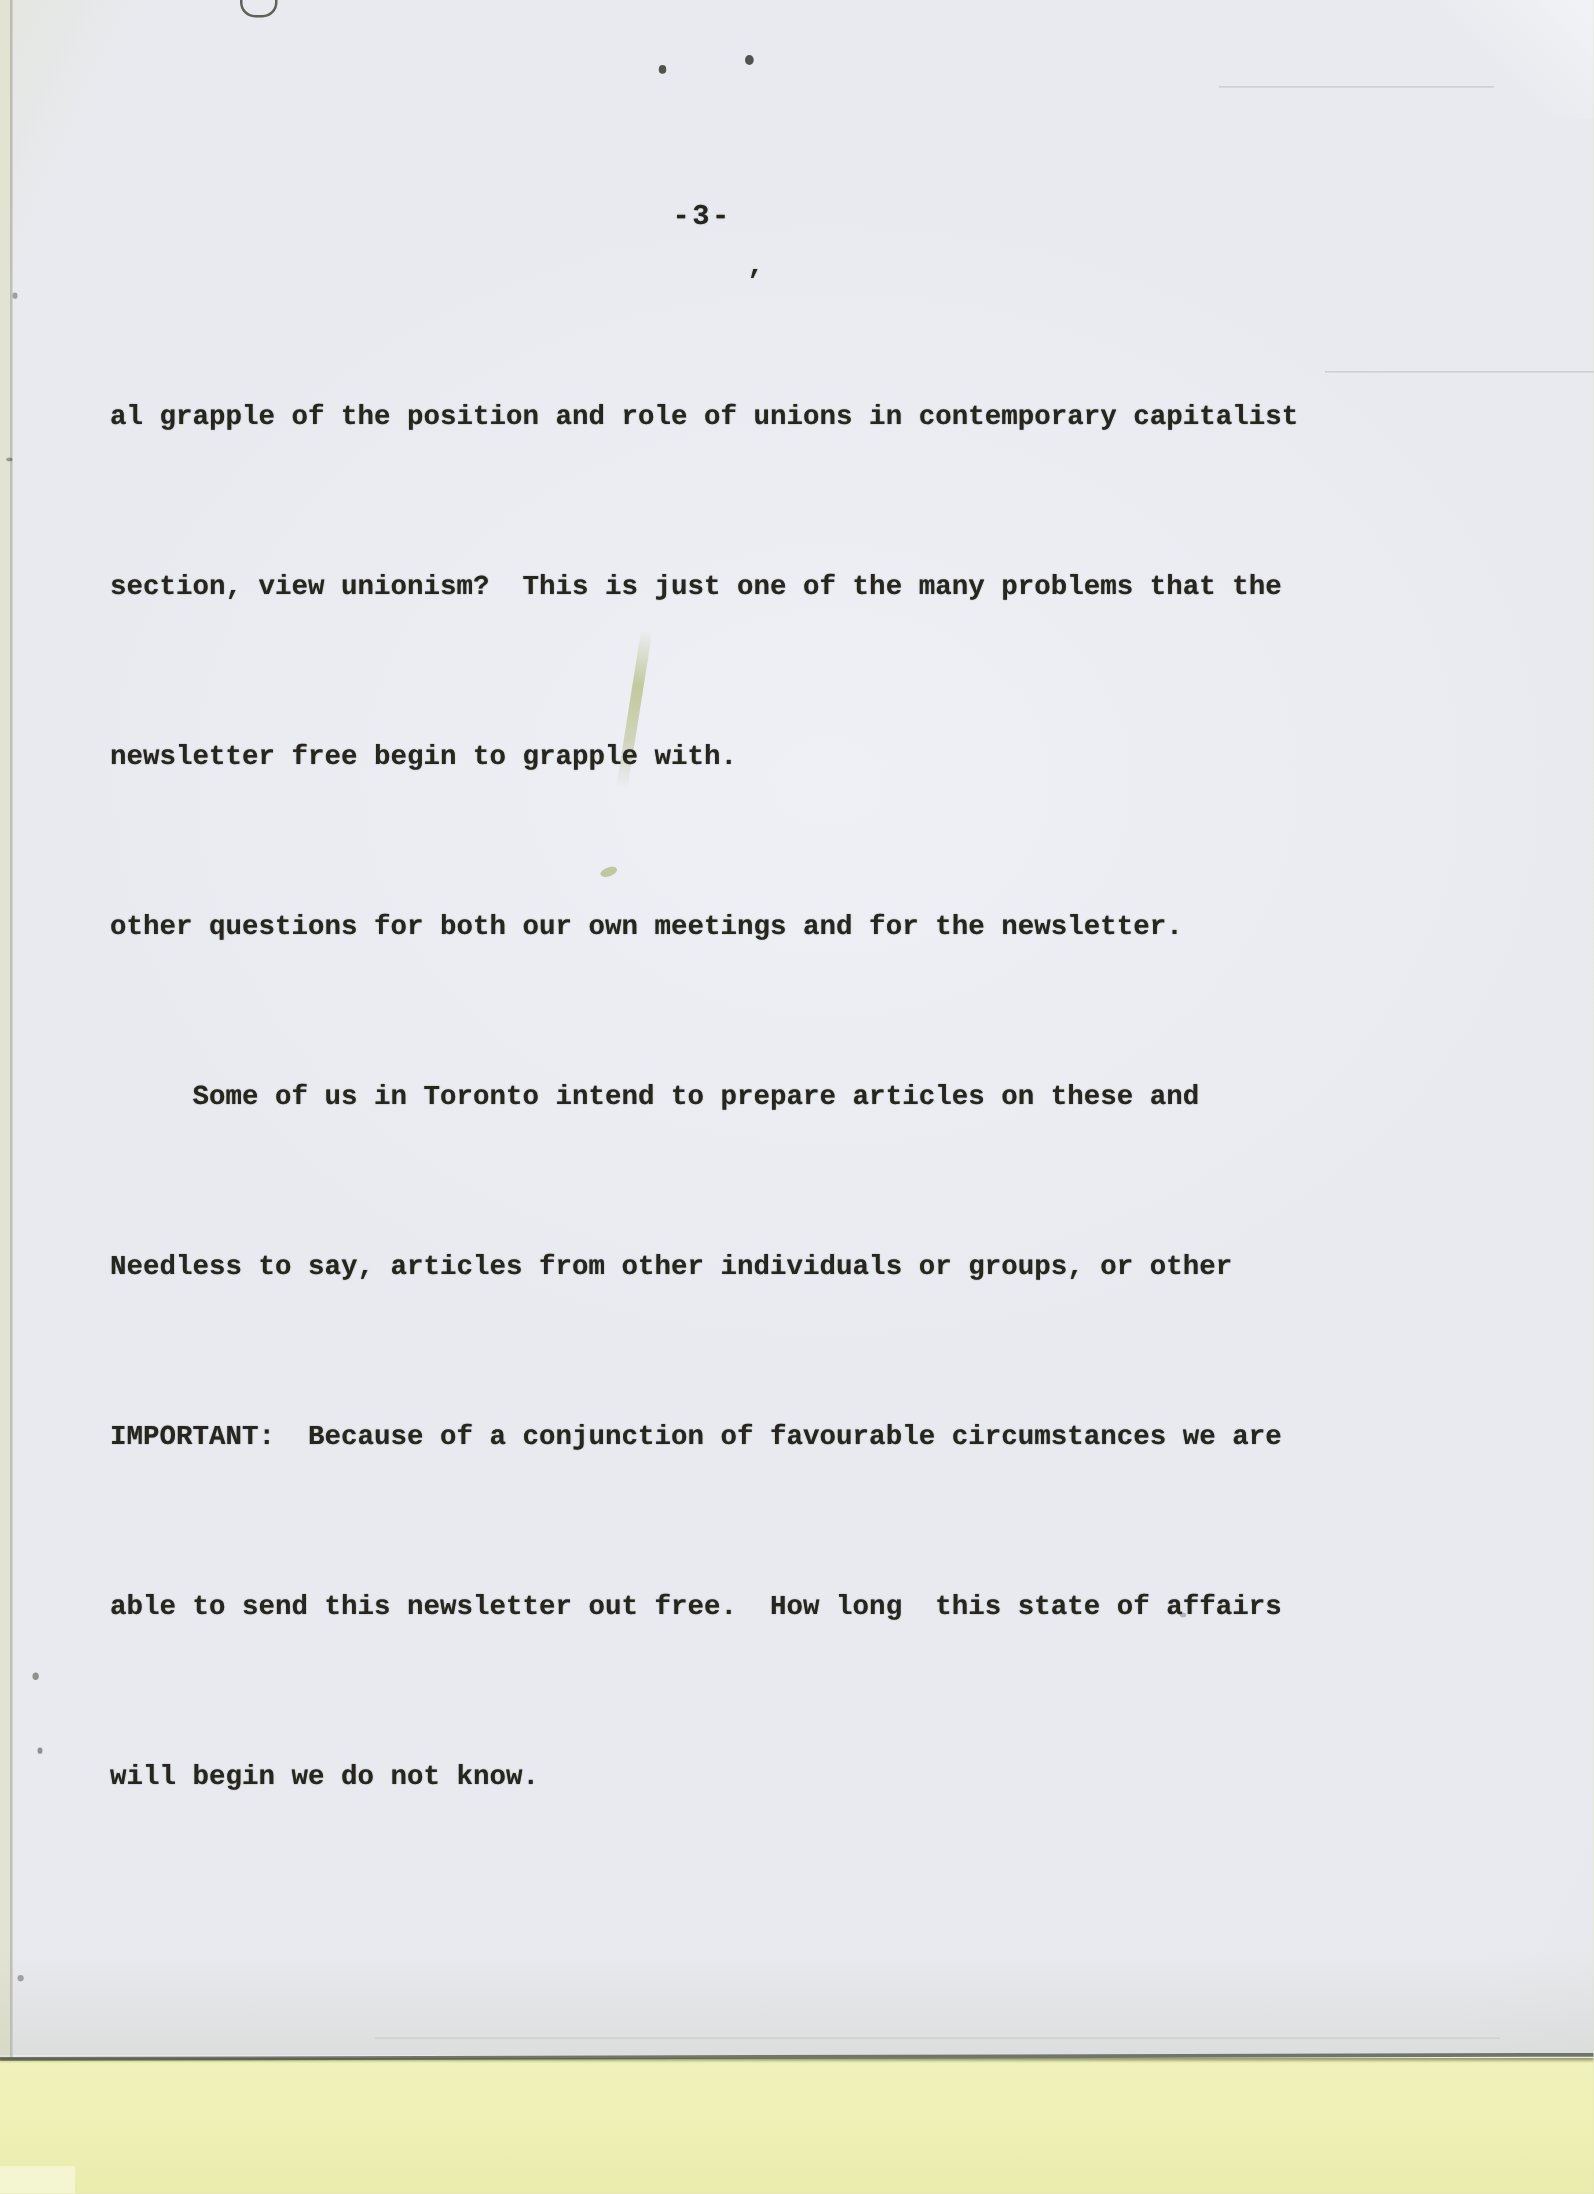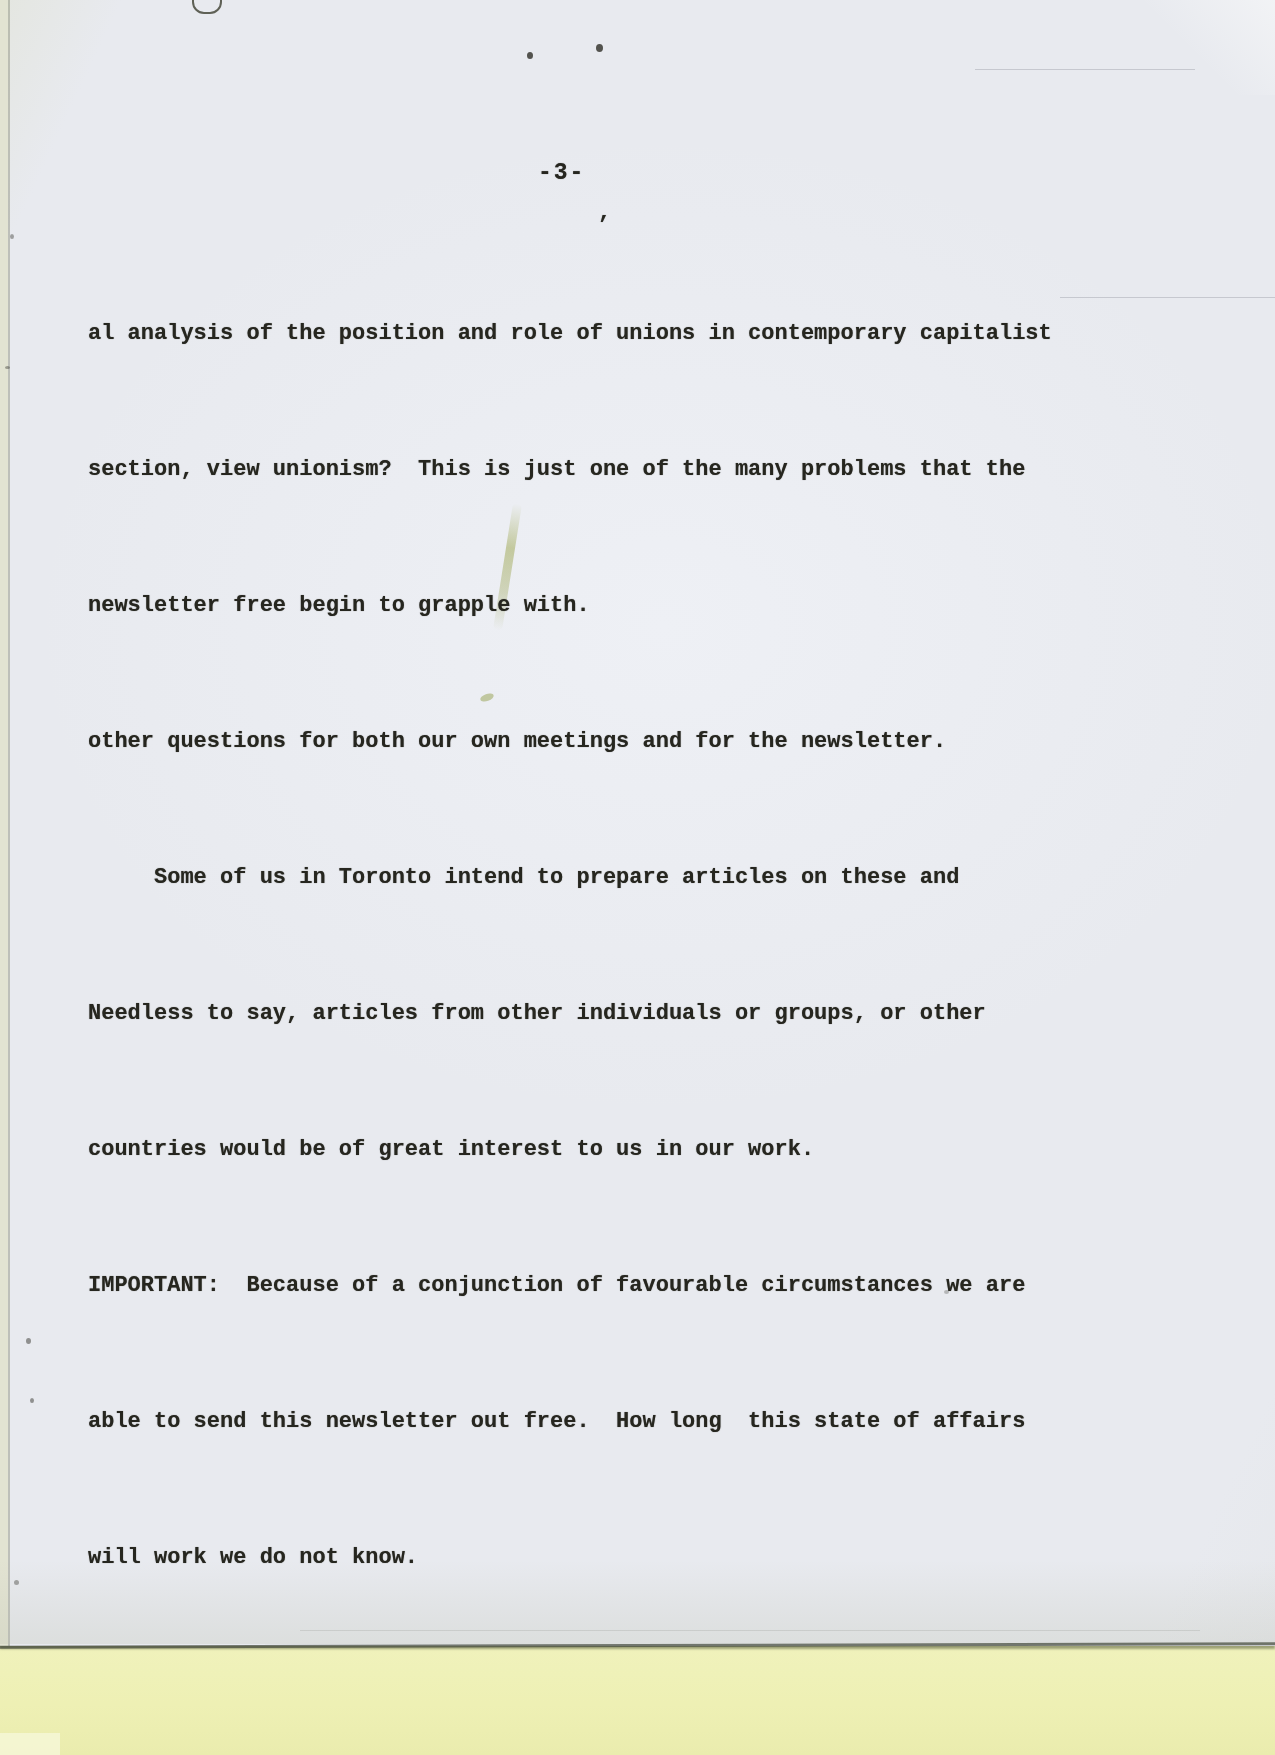--- a/index.html
+++ b/index.html
@@ -169,30 +169,29 @@
     <div class="fleck-green"></div>
     <div class="crease crease-1"></div>
     <div class="crease crease-2"></div>
     <div class="crease crease-3"></div>
     <div class="shadow-band"></div>
 
     <div class="typed page-number">-3-</div>
     <div class="typed stray-mark">,</div>
 
     <div class="typed body-text">
-      <div>al analysis of the position and role of unions in contemporary capitalist</div>
+      <div>al grapple of the position and role of unions in contemporary capitalist</div>
       <div>section, view unionism?  This is just one of the many problems that the</div>
       <div>newsletter free begin to grapple with.</div>
       <div>other questions for both our own meetings and for the newsletter.</div>
       <div>     Some of us in Toronto intend to prepare articles on these and</div>
       <div>Needless to say, articles from other individuals or groups, or other</div>
-      <div>countries would be of great interest to us in our work.</div>
       <div>IMPORTANT:  Because of a conjunction of favourable circumstances we are</div>
       <div>able to send this newsletter out free.  How long  this state of affairs</div>
-      <div>will work we do not know.</div>
+      <div>will begin we do not know.</div>
       
       
       
       
       
       
       
       
     </div>
 

